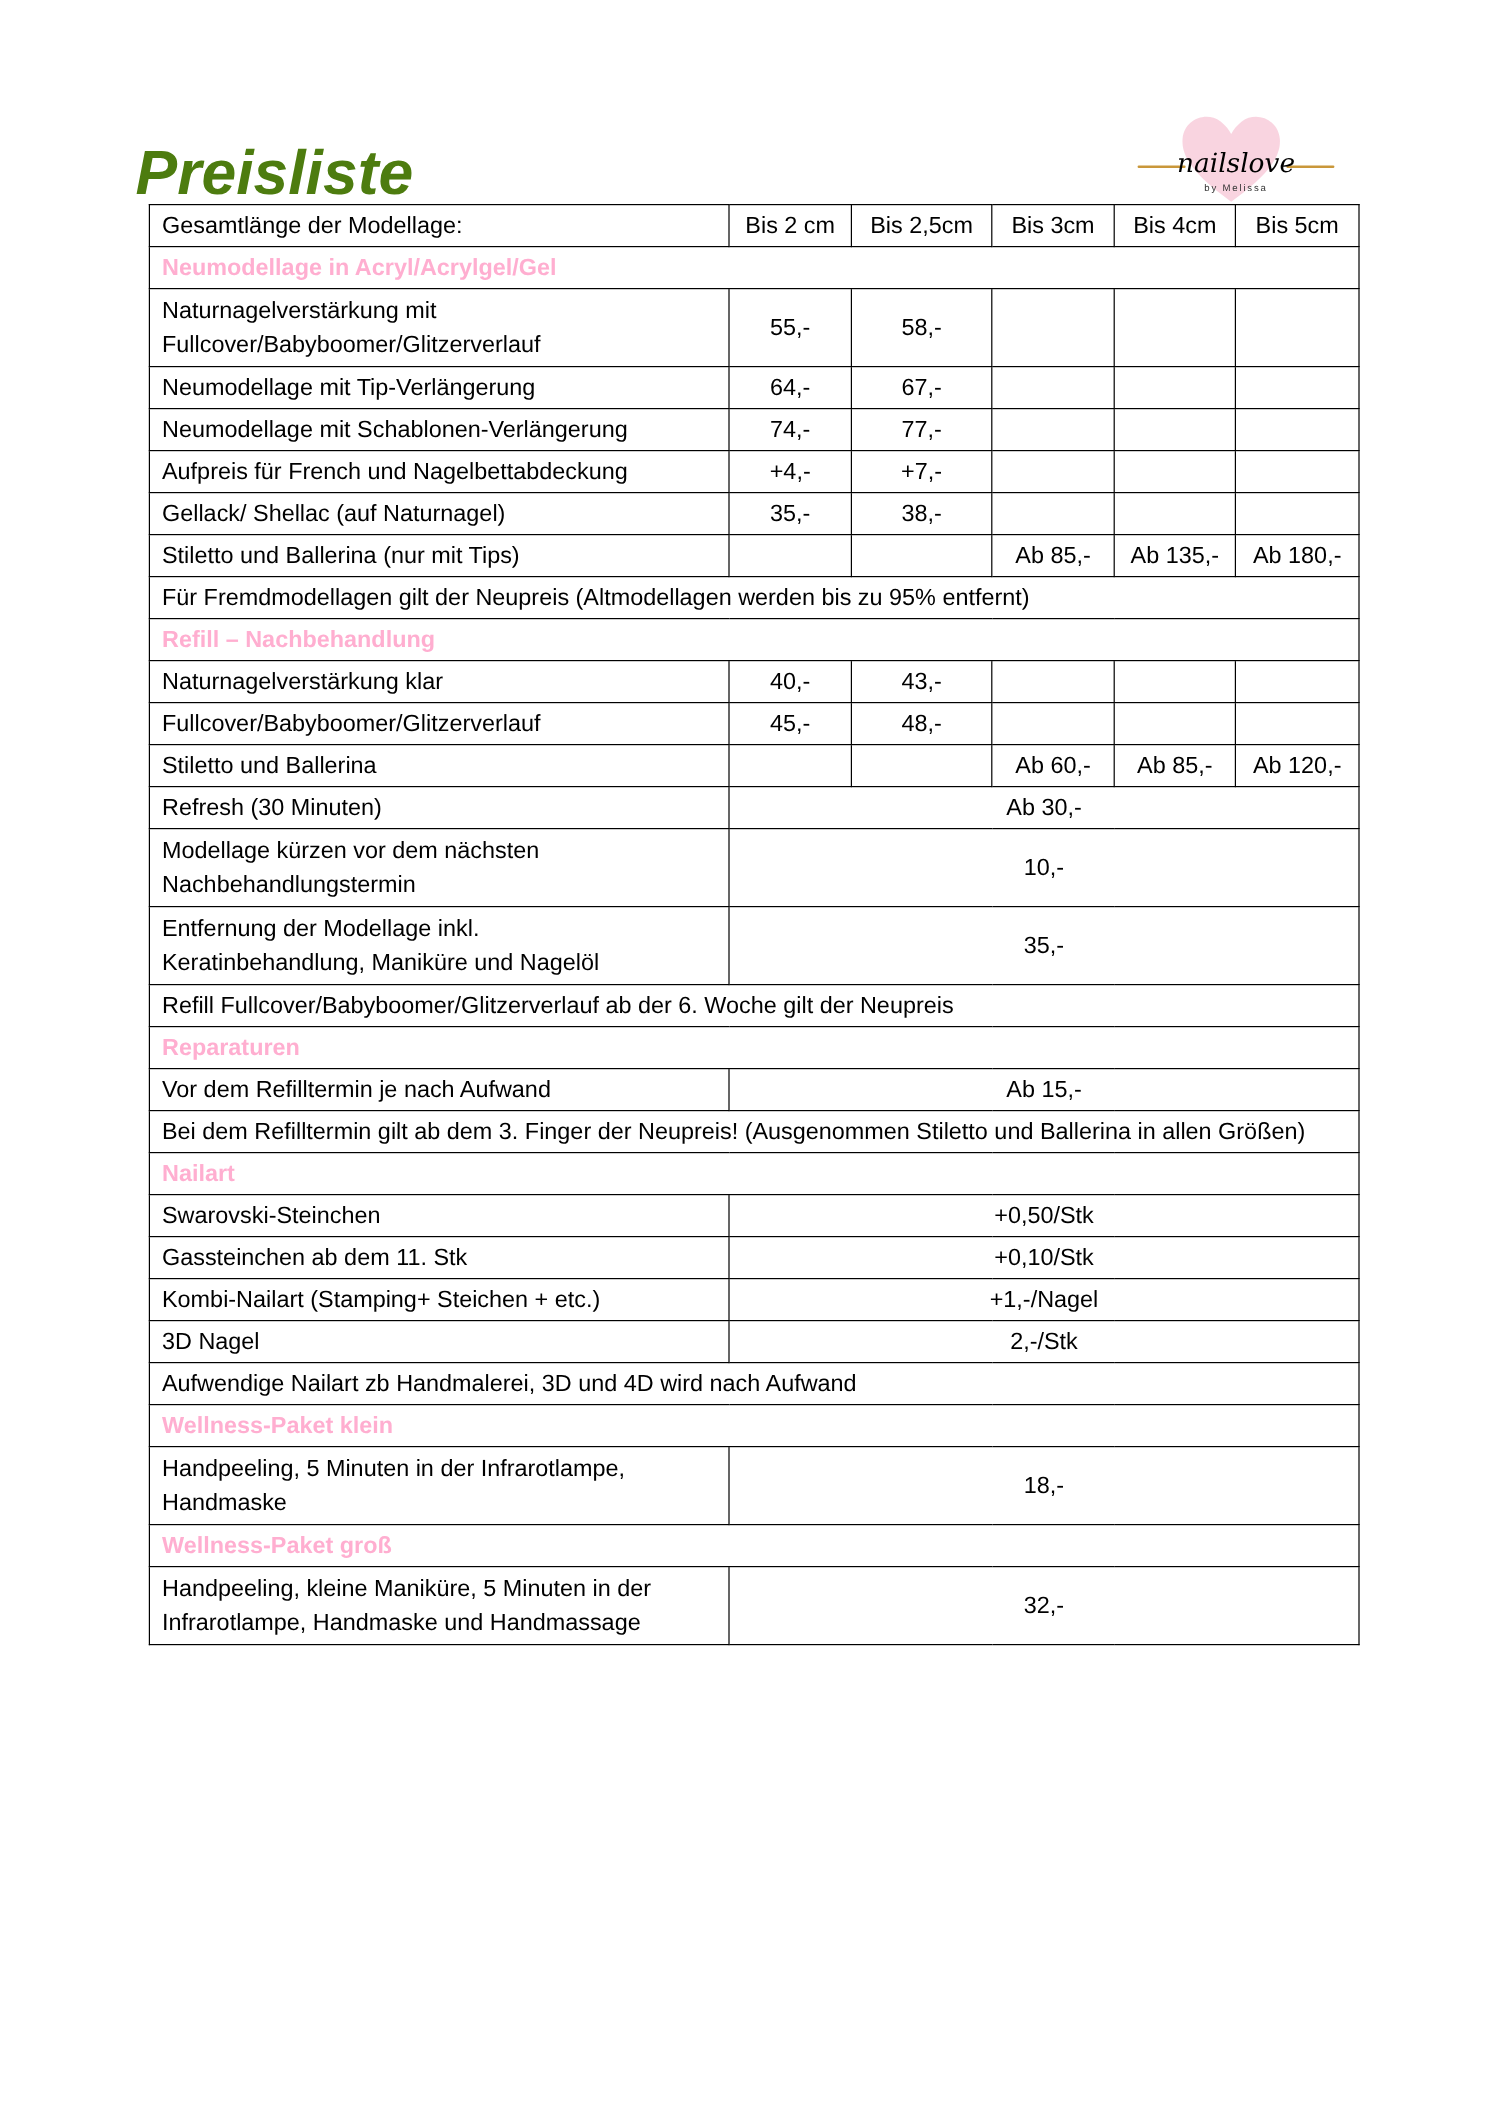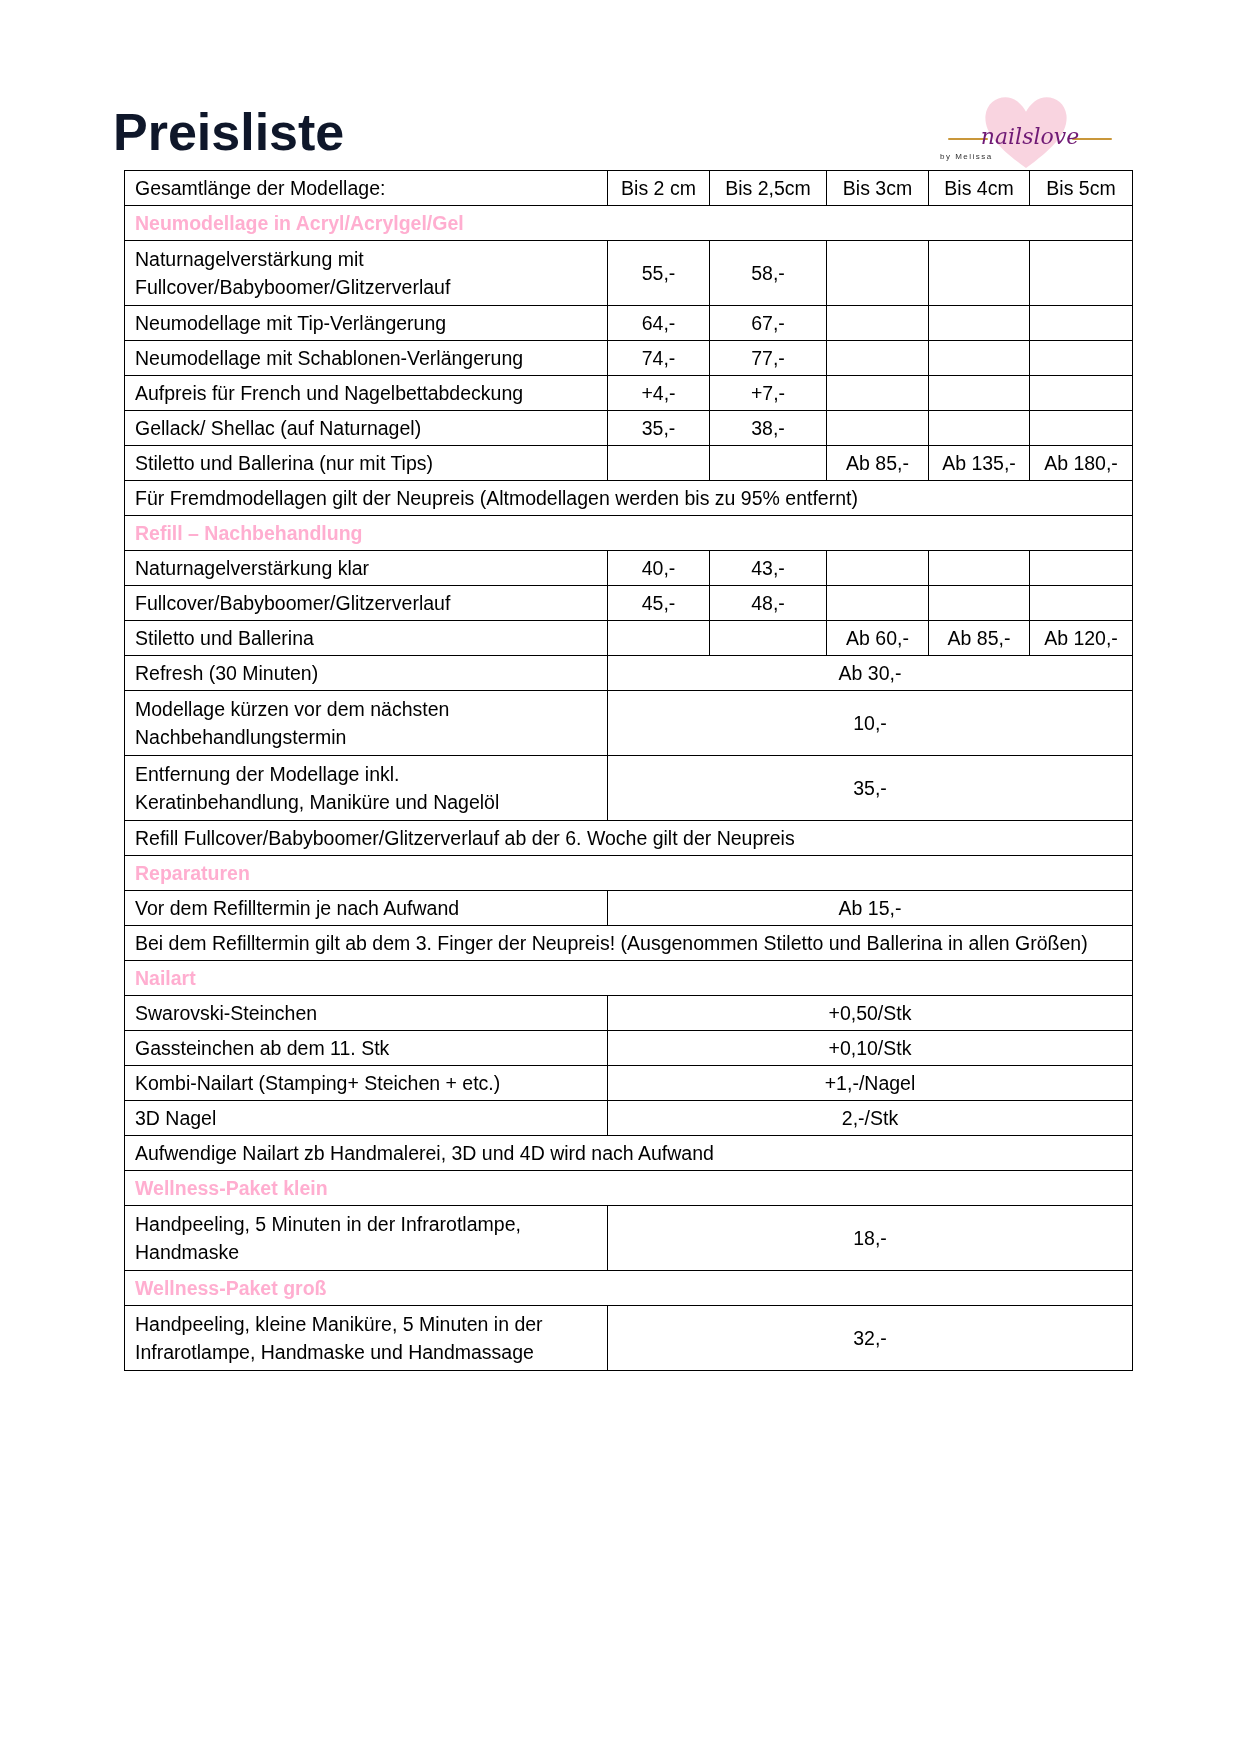--- a/index.html
+++ b/index.html
@@ -1,25 +1,25 @@
 <!DOCTYPE html>
 <html><head>
 <meta charset="utf-8">
 <style>
   html, body { margin: 0; padding: 0; background: #ffffff; }
   body { width: 1240px; height: 1754px; position: relative; overflow: hidden;
          font-family: "Liberation Sans", "DejaVu Sans", sans-serif; color: #000; }
-  .title { position: absolute; left: 113px; top: 106px; font-size: 52px; font-weight: bold;
-           color: #0f172a; letter-spacing: 0px; line-height: 1; }
+  .title { position: absolute; left: 113px; top: 119px; font-size: 52px; font-weight: bold;
+           color: #4d7c0f; letter-spacing: 0px; line-height: 1; font-style: italic; }
   .logo { position: absolute; left: 940px; top: 88px; width: 180px; height: 80px; }
   .logo .heart { position: absolute; left: 42px; top: 4px; width: 88px; height: 80px; }
   .logo .brand { position: absolute; left: 0; top: 36px; width: 180px; text-align: center;
                  font-family: "DejaVu Serif", serif; font-style: italic; font-size: 22px;
-                 color: #701a75; }
-  .logo .by { position: absolute; left: 0; top: 64px; width: 180px; text-align: left;
+                 color: #000000; }
+  .logo .by { position: absolute; left: 0; top: 64px; width: 180px; text-align: center;
               font-size: 8px; letter-spacing: 1.5px; color: #333; }
   .logo .swirl-l, .logo .swirl-r { position: absolute; top: 50px; height: 2px; width: 40px;
               background: #c9973a; border-radius: 2px; }
   .logo .swirl-l { left: 8px; } .logo .swirl-r { right: 8px; }
 
   table.prices { position: absolute; left: 124px; top: 170px; width: 1008px;
                  border-collapse: collapse; table-layout: fixed; }
   table.prices td { border: 1.5px solid #000; padding: 0 10px; font-size: 19.5px;
                     line-height: 28px; vertical-align: middle; }
   td.lbl { text-align: left; }

